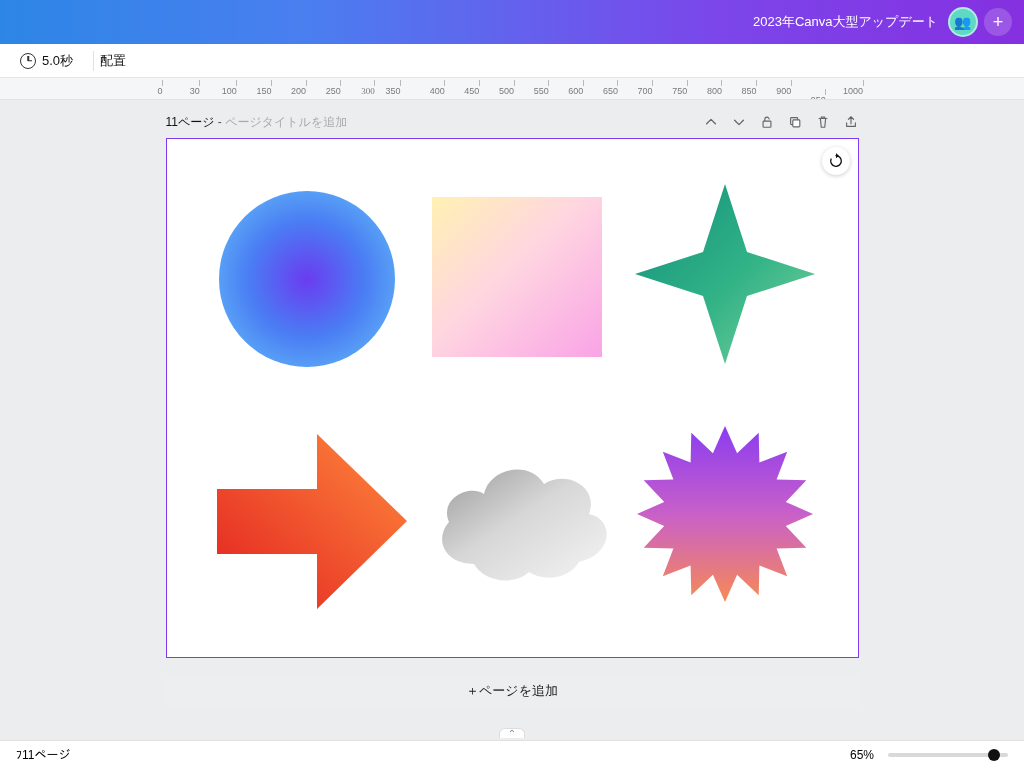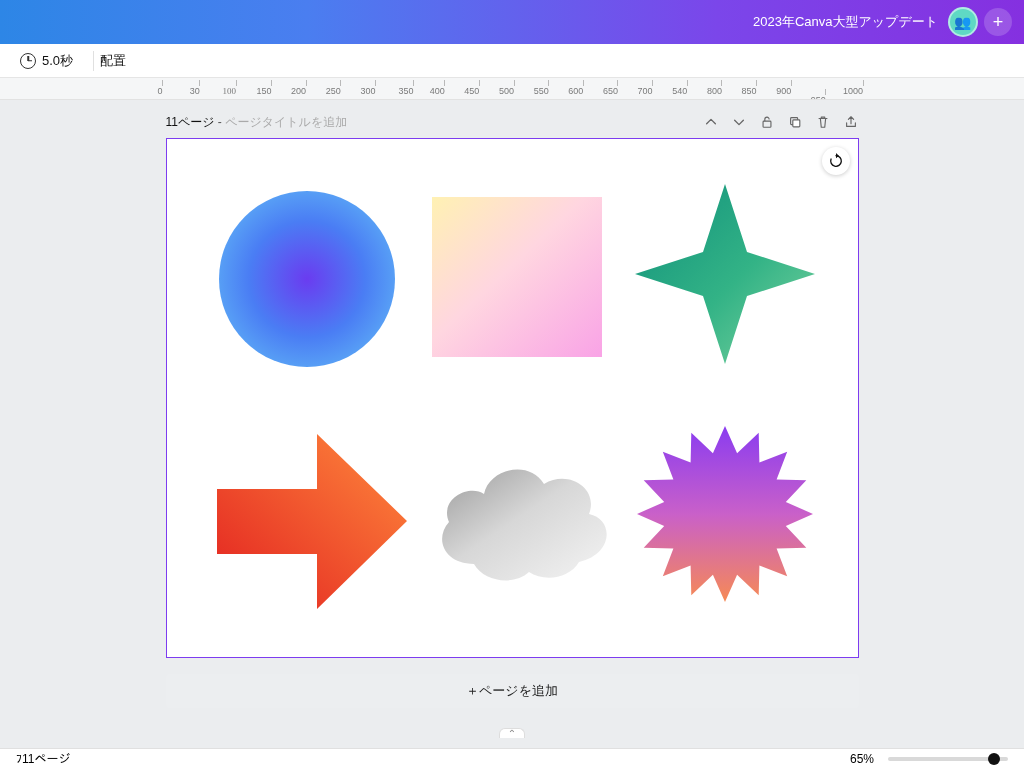--- a/index.html
+++ b/index.html
@@ -156,21 +156,21 @@
     border-bottom:none;
     border-radius:6px 6px 0 0;
     display:flex;align-items:center;justify-content:center;
     font-size:10px;color:#888;
   }
 
   
   .footer {
     position: absolute;
     bottom: 0; left: 0; right: 0;
-    height: 20px;
+    height: 28px;
     background:#fff;
     border-top:1px solid #e0e0e0;
     display:flex;align-items:center;justify-content:space-between;
     padding:0 16px;
     font-size:12px;
   }
   .zoom-wrap { display:flex; align-items:center; gap:14px; }
   .zoom-slider {
     width:120px; height:4px; background:#d9d9d9; border-radius:2px;
     position:relative;
@@ -206,41 +206,41 @@
 
 <div class="ruler" id="ruler">
     <div class="tick" style="left: 160px;">
       <div class="line"></div>
       <div class="lbl">0</div>
     </div>
     <div class="tick" style="left: 194.65px;">
       <div class="line"></div>
       <div class="lbl">30</div>
     </div>
-    <div class="tick" style="left: 229.3px; font-family: Liberation Serif, serif;">
+    <div class="tick" style="left: 229.3px;">
       <div class="line"></div>
       <div class="lbl">100</div>
     </div>
     <div class="tick" style="left: 263.95px;">
       <div class="line"></div>
       <div class="lbl">150</div>
     </div>
     <div class="tick" style="left: 298.6px;">
       <div class="line"></div>
       <div class="lbl">200</div>
     </div>
     <div class="tick" style="left: 333.25px;">
       <div class="line"></div>
       <div class="lbl">250</div>
     </div>
-    <div class="tick" style="left: 367.9px;">
+    <div class="tick" style="left: 367.9px; font-family: Liberation Serif, serif;">
       <div class="line"></div>
       <div class="lbl">300</div>
     </div>
-    <div class="tick" style="left: 406px;">
+    <div class="tick" style="left: 393px;">
       <div class="line"></div>
       <div class="lbl">350</div>
     </div>
     <div class="tick" style="left: 437.2px;">
       <div class="line"></div>
       <div class="lbl">400</div>
     </div>
     <div class="tick" style="left: 471.85px;">
       <div class="line"></div>
       <div class="lbl">450</div>
@@ -260,21 +260,21 @@
     <div class="tick" style="left: 610.45px;">
       <div class="line"></div>
       <div class="lbl">650</div>
     </div>
     <div class="tick" style="left: 645.1px;">
       <div class="line"></div>
       <div class="lbl">700</div>
     </div>
     <div class="tick" style="left: 679.75px;">
       <div class="line"></div>
-      <div class="lbl">540</div>
+      <div class="lbl">750</div>
     </div>
     <div class="tick" style="left: 714.4px;">
       <div class="line"></div>
       <div class="lbl">800</div>
     </div>
     <div class="tick" style="left: 749.05px;">
       <div class="line"></div>
       <div class="lbl">850</div>
     </div>
     <div class="tick" style="left: 783.7px;">

